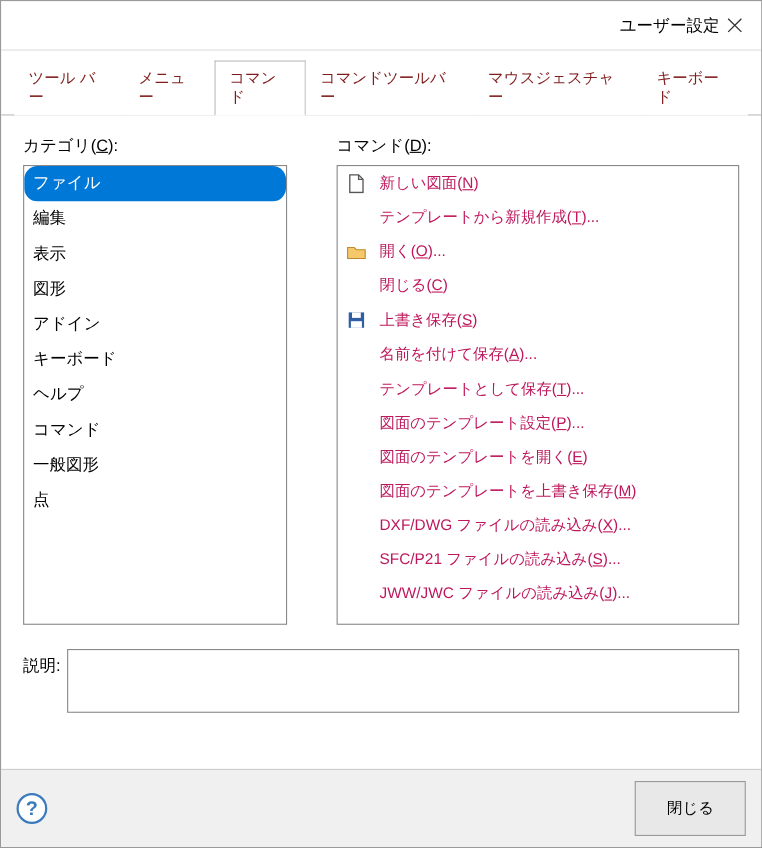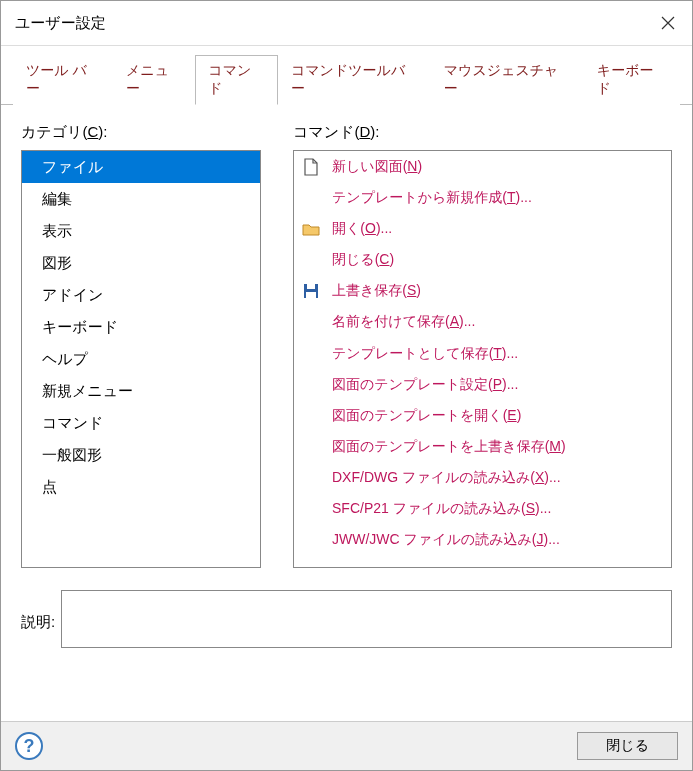--- a/index.html
+++ b/index.html
@@ -10,21 +10,21 @@
   width: 693px;
   height: 771px;
   border: 1px solid #999;
   display: flex;
   flex-direction: column;
   color: #000;
 }
 .titlebar {
   display: flex;
   align-items: center;
-  justify-content: space-between;
+  justify-content: flex-end;
   padding: 8px 10px 8px 14px;
   border-bottom: 1px solid #ddd;
 }
 .title { font-size: 15px; }
 .close-x {
   width: 28px; height: 28px;
   display: flex; align-items: center; justify-content: center;
   font-size: 18px;
   font-family: Arial, sans-serif;
   cursor: pointer;
@@ -52,43 +52,44 @@
   background: #fff;
 }
 .content {
   flex: 1;
   padding: 18px 20px 12px 20px;
   display: flex;
   flex-direction: column;
 }
 .columns {
   display: flex;
-  gap: 32px;
+  gap: 45px;
 }
 .col { display: flex; flex-direction: column; }
 .col-left { width: 240px; }
 .col-right { flex: 1; }
 .col-label {
   margin-bottom: 8px;
   font-size: 15px;
 }
 .listbox {
   border: 1px solid #888;
   height: 418px;
   overflow-y: scroll;
   background: #fff;
 }
 .listbox::-webkit-scrollbar { width: 17px; }
 .listbox::-webkit-scrollbar-track { background: #f0f0f0; }
 .listbox::-webkit-scrollbar-thumb { background: #c8c8c8; }
 .cat-item {
-  padding: 4px 20px;
+  padding: 4px 8px;
   cursor: pointer;
   font-size: 15px;
   line-height: 1.6;
+  border-radius: 12px;
 }
 .cat-item.selected {
   background: #0078d7;
   color: #fff;
 }
 .cmd-item {
   display: flex;
   align-items: center;
   gap: 12px;
   padding: 4px 8px;
@@ -103,21 +104,21 @@
   display: flex;
   align-items: center;
   justify-content: center;
   flex-shrink: 0;
 }
 .cmd-item .mnemonic { text-decoration: underline; }
 .desc-row {
   display: flex;
   gap: 6px;
   margin-top: 22px;
-  align-items: center;
+  align-items: flex-start;
 }
 .desc-label { font-size: 15px; padding-top: 6px; }
 .desc-box {
   flex: 1;
   border: 1px solid #888;
   height: 58px;
   background: #fff;
 }
 .footer {
   display: flex;
@@ -132,21 +133,21 @@
   border-radius: 50%;
   border: 2px solid #3a7abd;
   color: #3a7abd;
   display: flex; align-items: center; justify-content: center;
   font-weight: bold;
   font-size: 18px;
   cursor: pointer;
   background: #fff;
 }
 .close-btn {
-  padding: 4px 28px;
+  padding: 15px 28px;
   border: 1px solid #999;
   background: #e8e8e8;
   cursor: pointer;
   font-size: 14px;
 }
 .u { text-decoration: underline; }
 svg { display: block; }
 </style>
 </head>
 <body>
@@ -176,21 +177,20 @@
         <span>カテゴリ(</span><span class="u">C</span><span>):</span>
       </div>
       <div class="listbox" id="catlist">
           <div class="cat-item selected">ファイル</div>
           <div class="cat-item">編集</div>
           <div class="cat-item">表示</div>
           <div class="cat-item">図形</div>
           <div class="cat-item">アドイン</div>
           <div class="cat-item">キーボード</div>
           <div class="cat-item">ヘルプ</div>
-          <div class="cat-item">新規メニュー</div>
           <div class="cat-item">コマンド</div>
           <div class="cat-item">一般図形</div>
           <div class="cat-item">点</div>
         </div>
     </div>
     <div class="col col-right">
       <div class="col-label">
         <span>コマンド(</span><span class="u">D</span><span>):</span>
       </div>
       <div class="listbox" id="cmdlist">

